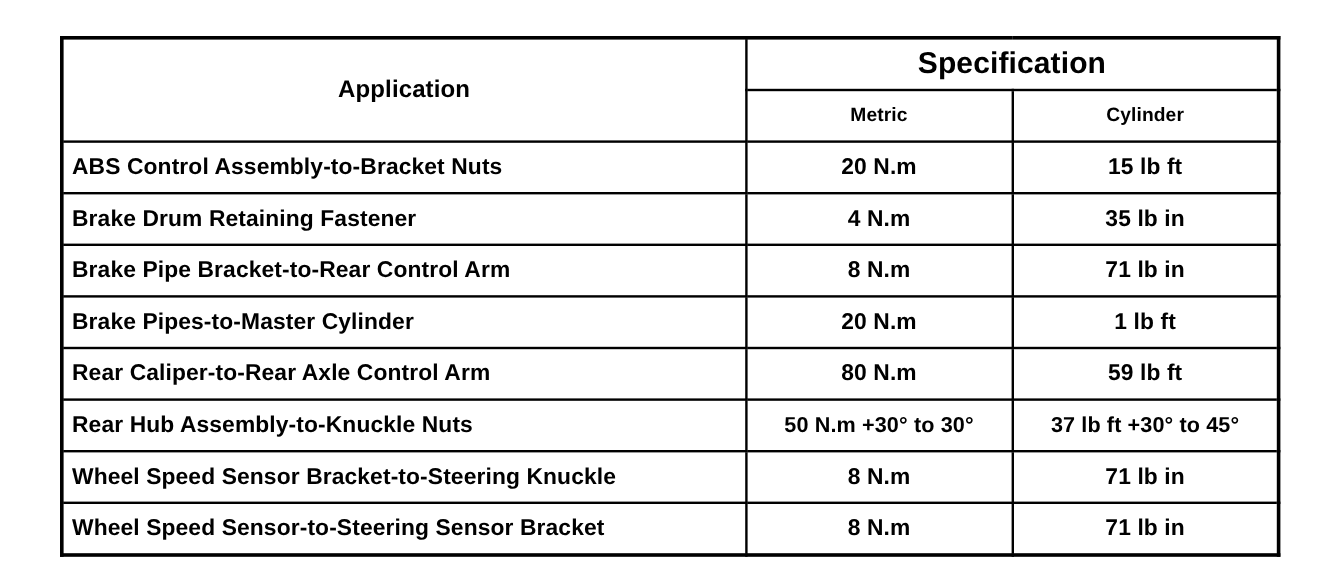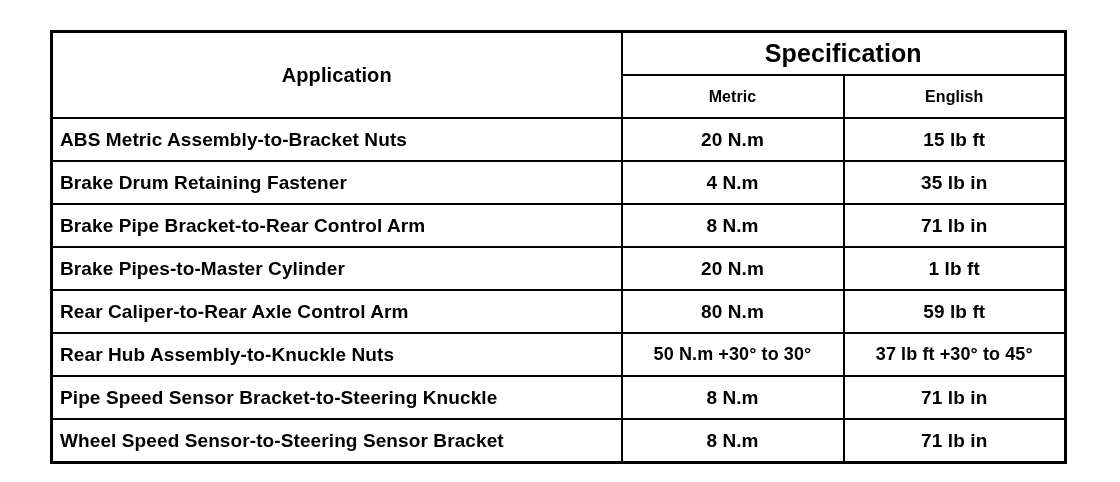--- a/index.html
+++ b/index.html
@@ -104,27 +104,27 @@
           </td>
           <td class="hdr-spec" colspan="2">
             <div class="cell">Specification</div>
           </td>
         </tr>
         <tr class="hdr-sub">
           <td>
             <div class="cell">Metric</div>
           </td>
           <td>
-            <div class="cell">English</div>
-          </td>
-        </tr>
-
-        <tr class="data-row">
-          <td>
-            <div class="cell left">ABS Metric Assembly-to-Bracket Nuts</div>
+            <div class="cell">Cylinder</div>
+          </td>
+        </tr>
+
+        <tr class="data-row">
+          <td>
+            <div class="cell left">ABS Control Assembly-to-Bracket Nuts</div>
           </td>
           <td>
             <div class="cell center">20 N.m</div>
           </td>
           <td>
             <div class="cell center">15 lb ft</div>
           </td>
         </tr>
 
         <tr class="data-row">
@@ -182,21 +182,21 @@
           <td>
             <div class="cell center tight">50 N.m +30° to 30°</div>
           </td>
           <td>
             <div class="cell center tight">37 lb ft +30° to 45°</div>
           </td>
         </tr>
 
         <tr class="data-row">
           <td>
-            <div class="cell left">Pipe Speed Sensor Bracket-to-Steering Knuckle</div>
+            <div class="cell left">Wheel Speed Sensor Bracket-to-Steering Knuckle</div>
           </td>
           <td>
             <div class="cell center">8 N.m</div>
           </td>
           <td>
             <div class="cell center">71 lb in</div>
           </td>
         </tr>
 
         <tr class="data-row">

